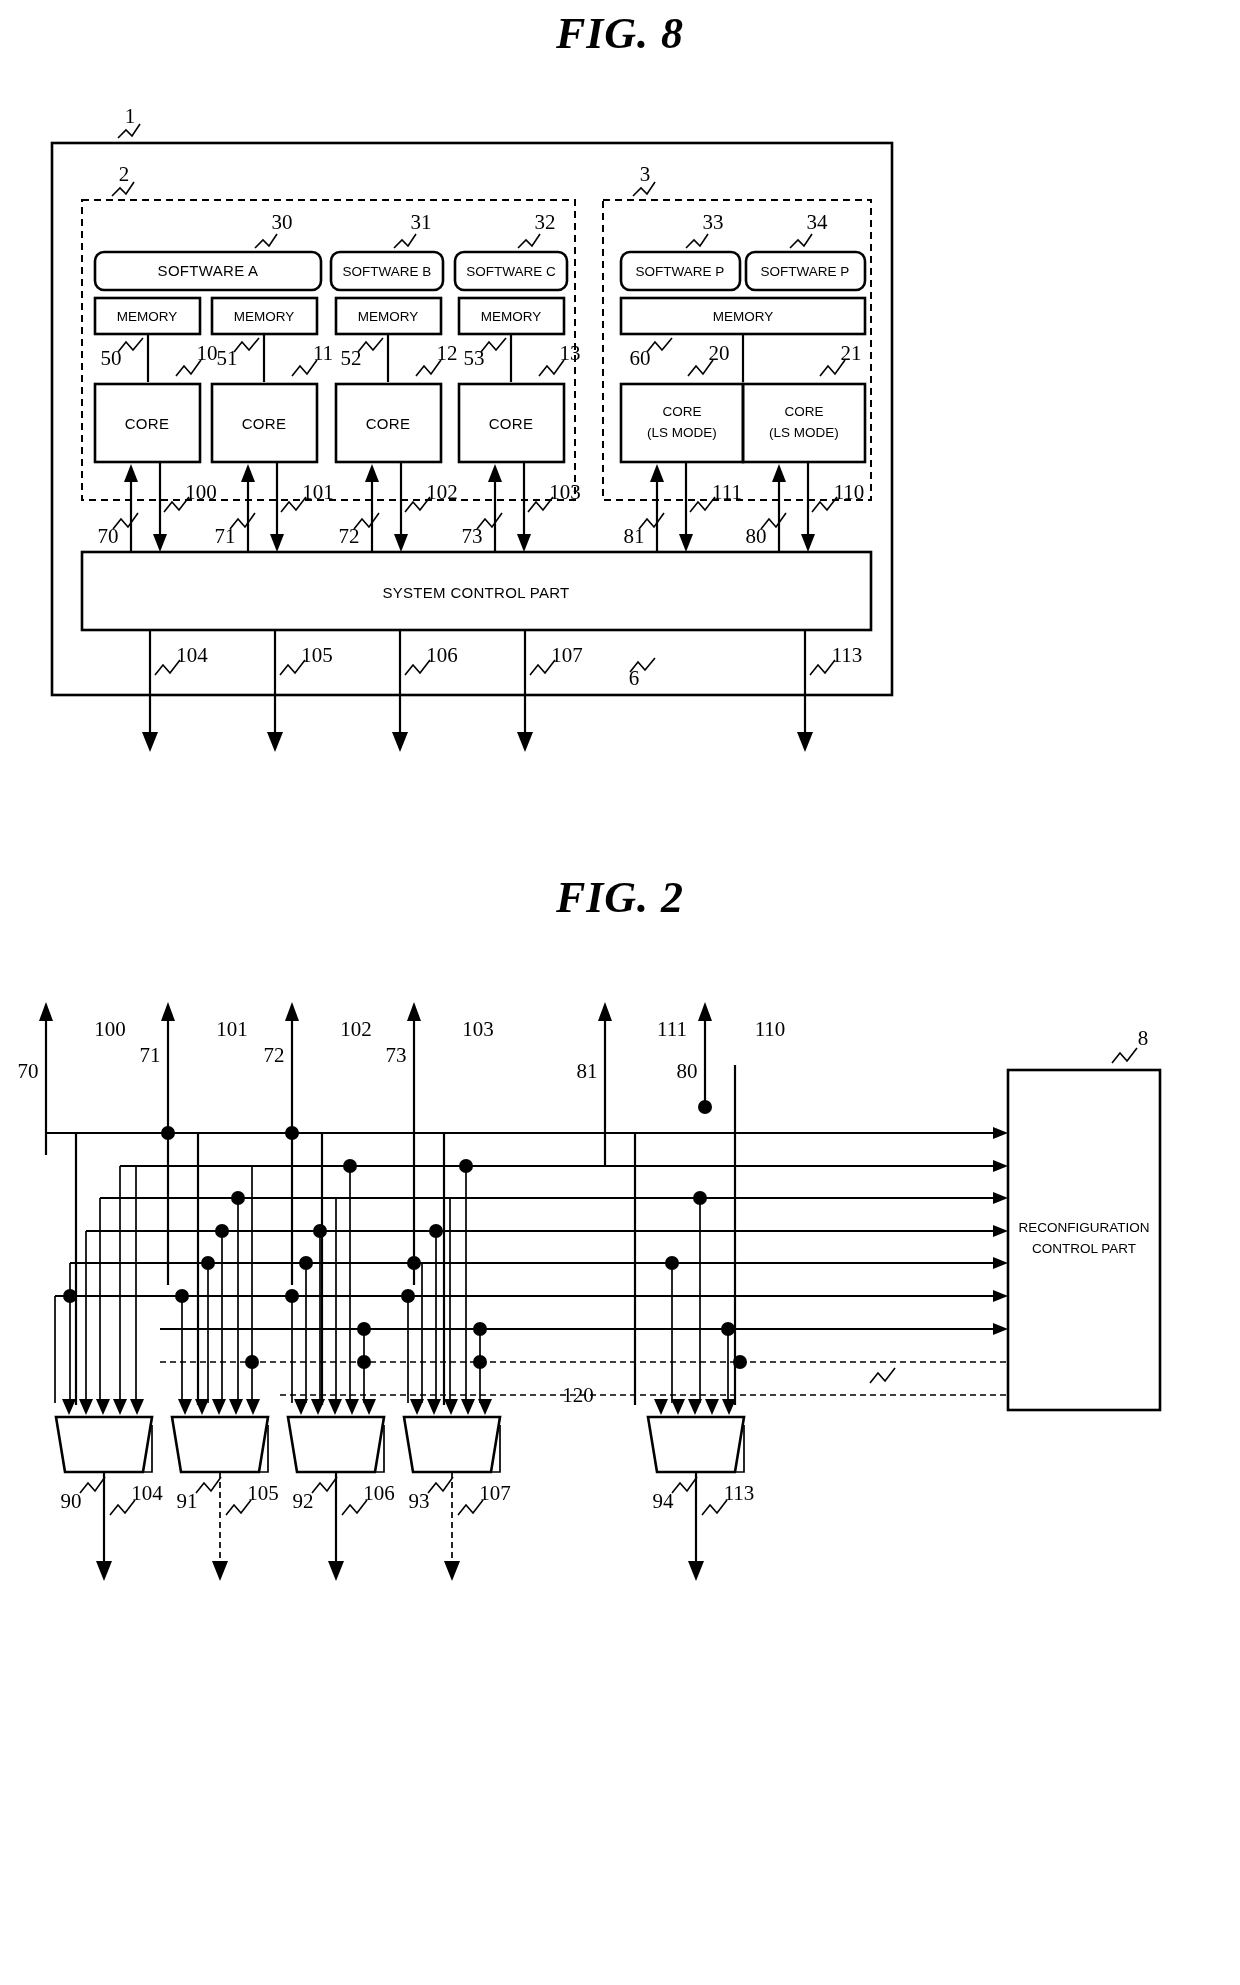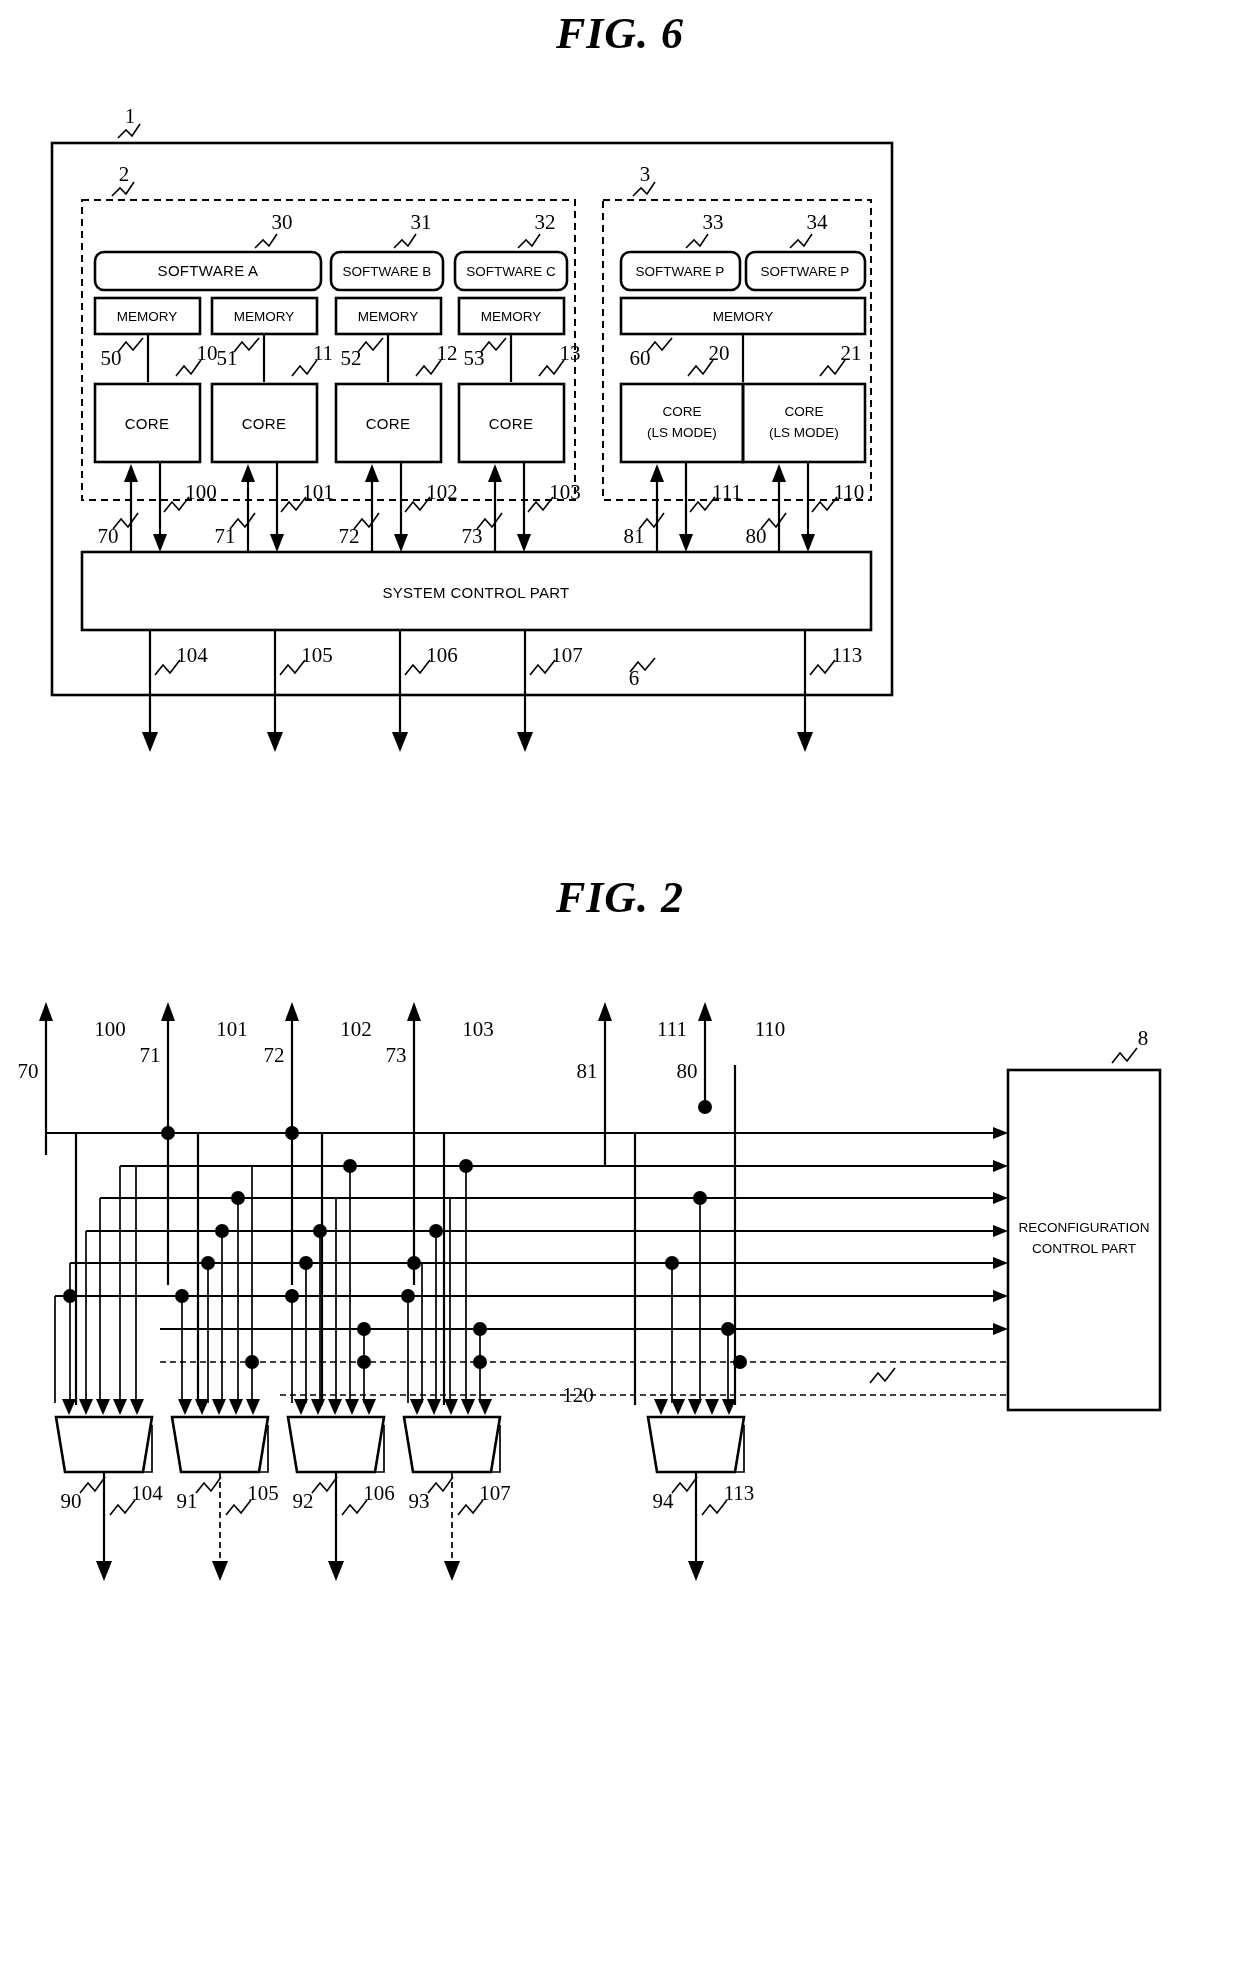--- a/index.html
+++ b/index.html
@@ -17,21 +17,21 @@
        text-anchor:middle;dominant-baseline:middle;letter-spacing:.3px;}
   .lbl-sm{font-family:"Liberation Sans",sans-serif;font-size:13.5px;
        text-anchor:middle;dominant-baseline:middle;}
   .ref{font-family:"Liberation Serif",serif;font-size:21px;
        text-anchor:middle;dominant-baseline:middle;}
   .lead{stroke:#000;stroke-width:1.6;fill:none;}
 </style>
 </head>
 <body>
 
-<div class="fig-title" style="top:8px;">FIG. 6</div>
+<div class="fig-title" style="top:8px;">FIG. 8</div>
 
 <svg width="1240" height="800" style="top:0;">
 
   <rect class="bx" x="52" y="143" width="840" height="552"></rect>
 
   <path class="lead" d="M118 138 L126 130 L132 136 L140 124"></path>
 
   <rect class="dash" x="82" y="200" width="493" height="300"></rect>
   <path class="lead" d="M112 196 L120 188 L126 194 L134 182"></path>
 

